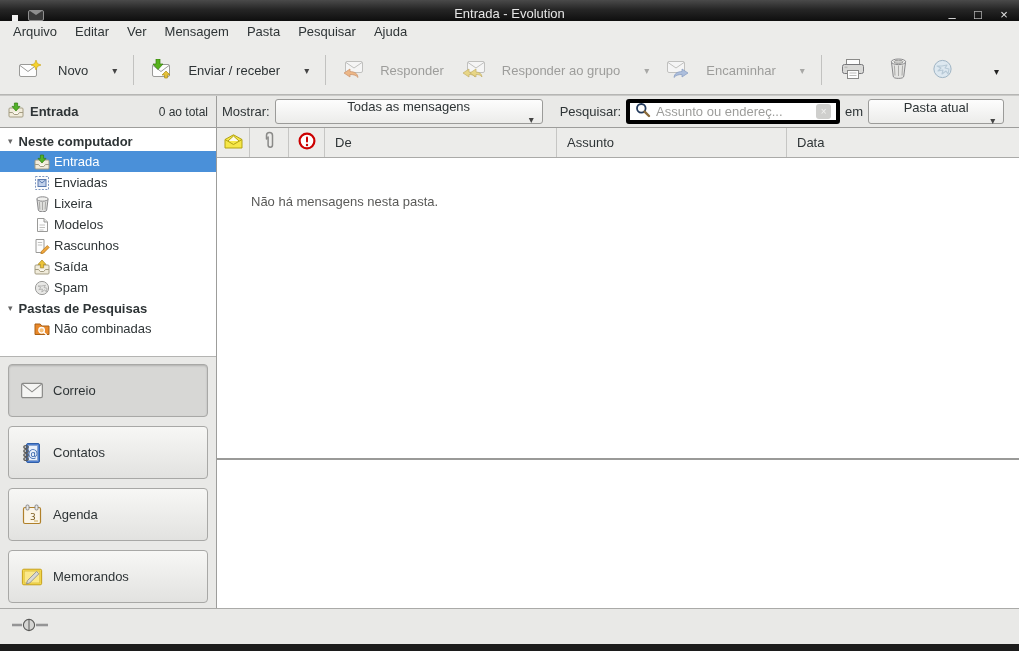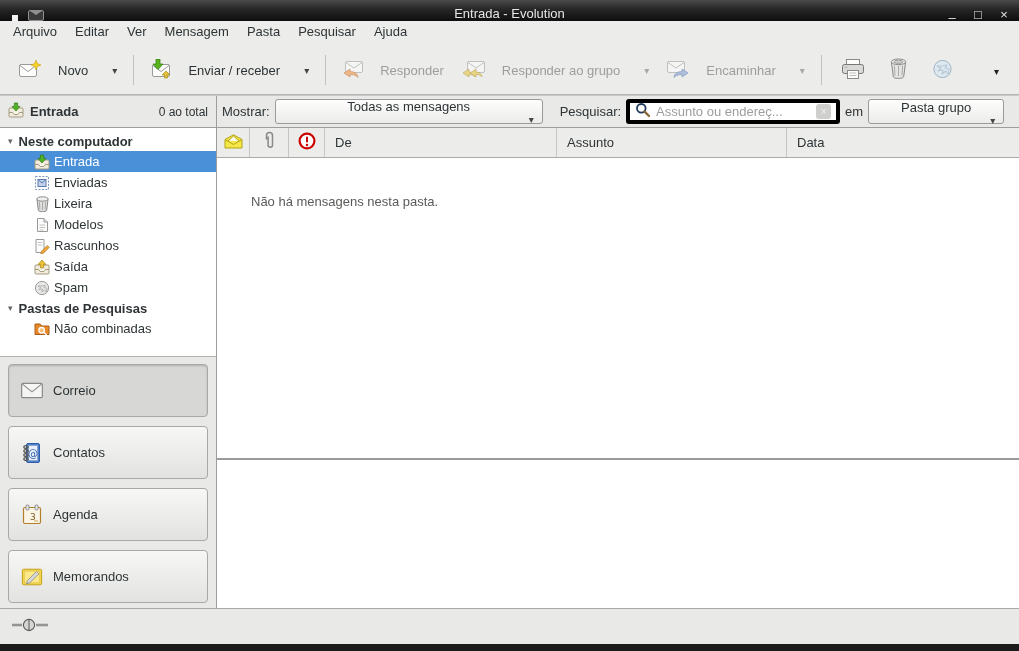--- a/index.html
+++ b/index.html
@@ -208,21 +208,21 @@
       <div class="entry">
         <span><svg width="16" height="16" viewBox="0 0 16 16">
               <circle cx="6.3" cy="6.3" r="4.3" fill="#fdfdfd" stroke="#233a5c" stroke-width="1.8"></circle>
               <line x1="9.6" y1="9.6" x2="14" y2="14" stroke="#8a6a3a" stroke-width="2.4" stroke-linecap="round"></line>
             </svg></span>
         <input type="text" value="" placeholder="Assunto ou endereç..." style="">
         <span class="clear-ic">×</span>
       </div>
       <span>em</span>
       <div class="combo scope">
-        <span class="lbl">Pasta grupo</span>
+        <span class="lbl">Pasta atual</span>
         <span class="arr">▾</span>
       </div>
     </div>
   </div>
 
   <div class="main">
 
     <div class="sidebar">
       <div class="tree">
         <div class="tgroup">

